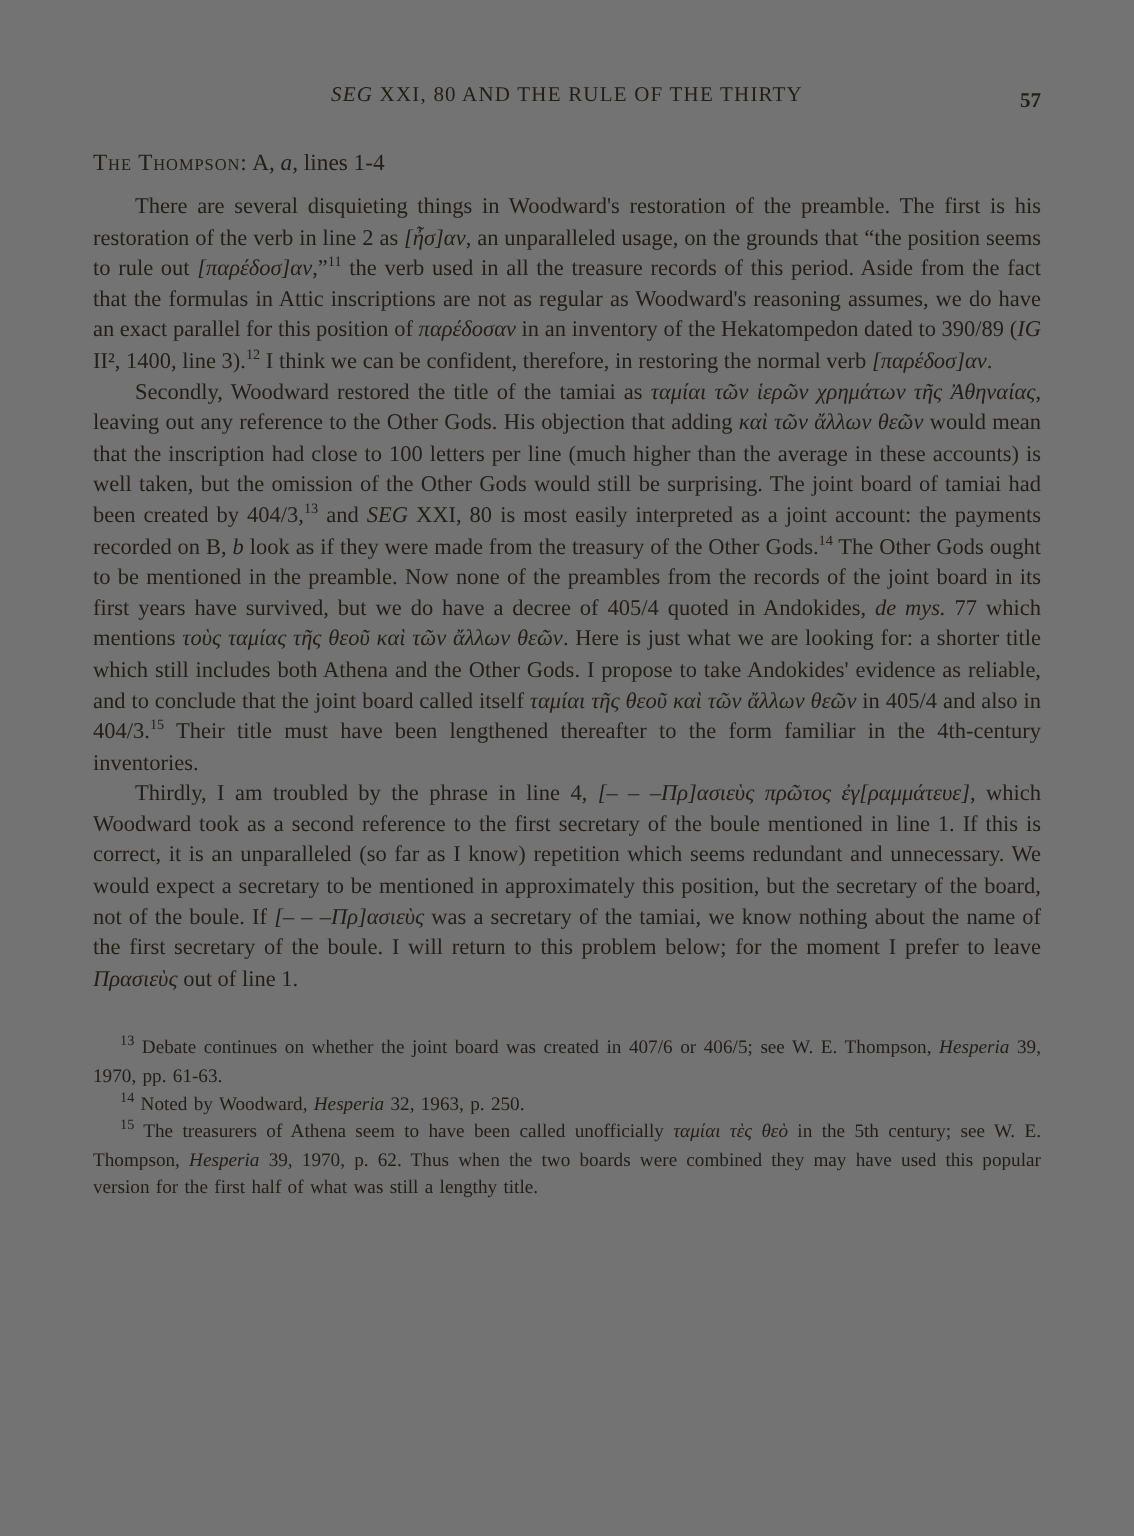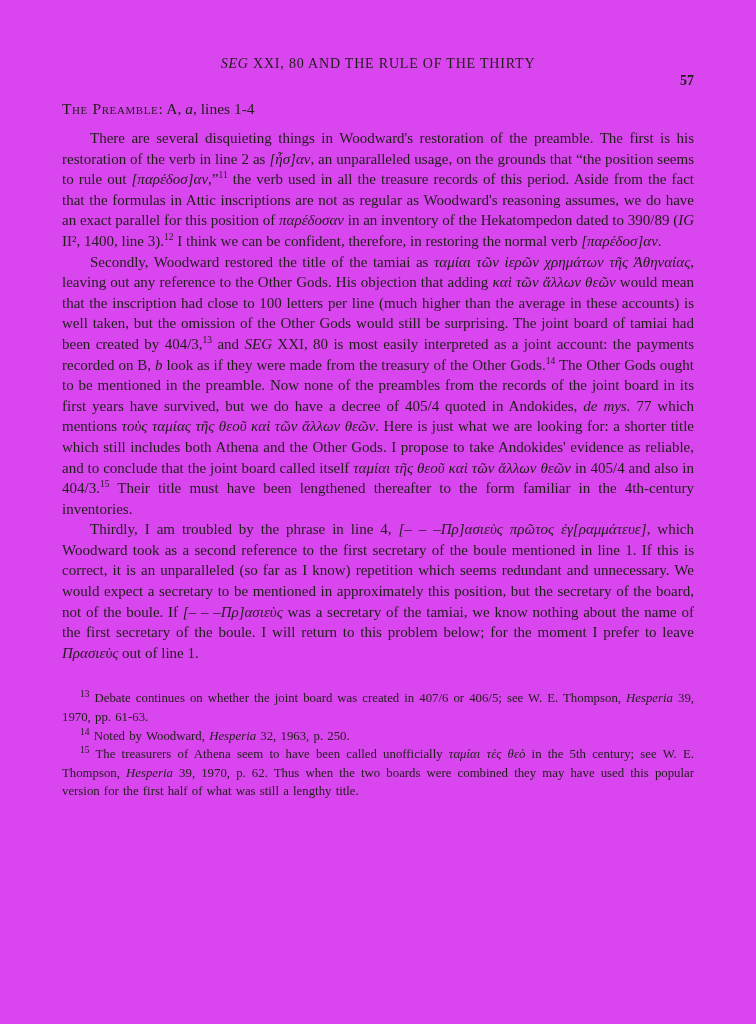--- a/index.html
+++ b/index.html
@@ -8,33 +8,33 @@
     width: 756px; height: 1024px;
     background: #f6f3ec;
     font-family: "Liberation Serif", "DejaVu Serif", serif;
     color: #211e1a;
     overflow: hidden;
   }
   .page {
     position: relative;
     width: 756px; height: 1024px;
     padding: 56px 62px 30px 62px;
-    background: #d946ef;
+    background: #737373;
   }
   .running-head {
     position: relative;
     text-align: center;
     font-size: 14px;
     letter-spacing: 0.8px;
     margin-bottom: 28px;
     white-space: nowrap;
   }
   .running-head .page-number {
     position: absolute;
-    right: 0; top: 17px;
+    right: 0; top: 4px;
     letter-spacing: 0;
     font-weight: bold;
   }
   .section-heading {
     font-size: 15.5px;
     font-weight: normal;
     margin: 0 0 10px 0;
   }
   .sc { font-variant: small-caps; letter-spacing: 0.6px; }
   .it { font-style: italic; }
@@ -64,21 +64,21 @@
 </head>
 <body>
 
 <div class="page">
 
   <div class="running-head">
     <span class="head-title"><span class="it">SEG</span><span> XXI, 80 AND THE RULE OF THE THIRTY</span></span>
     <span class="page-number">57</span>
   </div>
 
-  <h2 class="section-heading"><span class="sc">The Preamble:</span><span> A, </span><span class="it">a,</span><span> lines 1-4</span></h2>
+  <h2 class="section-heading"><span class="sc">The Thompson:</span><span> A, </span><span class="it">a,</span><span> lines 1-4</span></h2>
 
   <div class="body-text">
       <p class="para"><span>There are several disquieting things in Woodward's restoration of the preamble. The first is his restoration of the verb in line 2 as </span><span class="gk">[ἦσ]αν</span><span>, an unparalleled usage, on the grounds that “the position seems to rule out </span><span class="gk">[παρέδοσ]αν</span><span>,”</span><sup class="fnref">11</sup><span> the verb used in all the treasure records of this period.  Aside from the fact that the formulas in Attic inscriptions are not as regular as Woodward's reasoning assumes, we do have an exact parallel for this position of </span><span class="gk">παρέδοσαν</span><span> in an inventory of the Hekatompedon dated to 390/89 (</span><span class="it">IG</span><span> II², 1400, line 3).</span><sup class="fnref">12</sup><span>  I think we can be confident, therefore, in restoring the normal verb </span><span class="gk">[παρέδοσ]αν</span><span>.</span></p>
       <p class="para"><span>Secondly, Woodward restored the title of the tamiai as </span><span class="gk">ταμίαι τῶν ἱερῶν χρημάτων τῆς Ἀθηναίας</span><span>, leaving out any reference to the Other Gods.  His objection that adding </span><span class="gk">καὶ τῶν ἄλλων θεῶν</span><span> would mean that the inscription had close to 100 letters per line (much higher than the average in these accounts) is well taken, but the omission of the Other Gods would still be surprising.  The joint board of tamiai had been created by 404/3,</span><sup class="fnref">13</sup><span> and </span><span class="it">SEG</span><span> XXI, 80 is most easily interpreted as a joint account:  the payments recorded on B, </span><span class="it">b</span><span> look as if they were made from the treasury of the Other Gods.</span><sup class="fnref">14</sup><span>  The Other Gods ought to be mentioned in the preamble.  Now none of the preambles from the records of the joint board in its first years have survived, but we do have a decree of 405/4 quoted in Andokides, </span><span class="it">de mys.</span><span> 77 which mentions </span><span class="gk">τοὺς ταμίας τῆς θεοῦ καὶ τῶν ἄλλων θεῶν</span><span>.  Here is just what we are looking for:  a shorter title which still includes both Athena and the Other Gods.  I propose to take Andokides' evidence as reliable, and to conclude that the joint board called itself </span><span class="gk">ταμίαι τῆς θεοῦ καὶ τῶν ἄλλων θεῶν</span><span> in 405/4 and also in 404/3.</span><sup class="fnref">15</sup><span>  Their title must have been lengthened thereafter to the form familiar in the 4th-century inventories.</span></p>
       <p class="para"><span>Thirdly, I am troubled by the phrase in line 4, </span><span class="gk">[– – –Πρ]ασιεὺς πρῶτος ἐγ[ραμμάτευε]</span><span>, which Woodward took as a second reference to the first secretary of the boule mentioned in line 1.  If this is correct, it is an unparalleled (so far as I know) repetition which seems redundant and unnecessary.  We would expect a secretary to be mentioned in approximately this position, but the secretary of the board, not of the boule.  If </span><span class="gk">[– – –Πρ]ασιεὺς</span><span> was a secretary of the tamiai, we know nothing about the name of the first secretary of the boule.  I will return to this problem below; for the moment I prefer to leave </span><span class="gk">Πρασιεὺς</span><span> out of line 1.</span></p>
     </div>
 
   <div class="footnotes">
       <p class="fn"><sup class="fnref">13</sup><span> Debate continues on whether the joint board was created in 407/6 or 406/5; see W. E. Thompson, </span><span class="it">Hesperia</span><span> 39, 1970, pp. 61-63.</span></p>
       <p class="fn"><sup class="fnref">14</sup><span> Noted by Woodward, </span><span class="it">Hesperia</span><span> 32, 1963, p. 250.</span></p>

